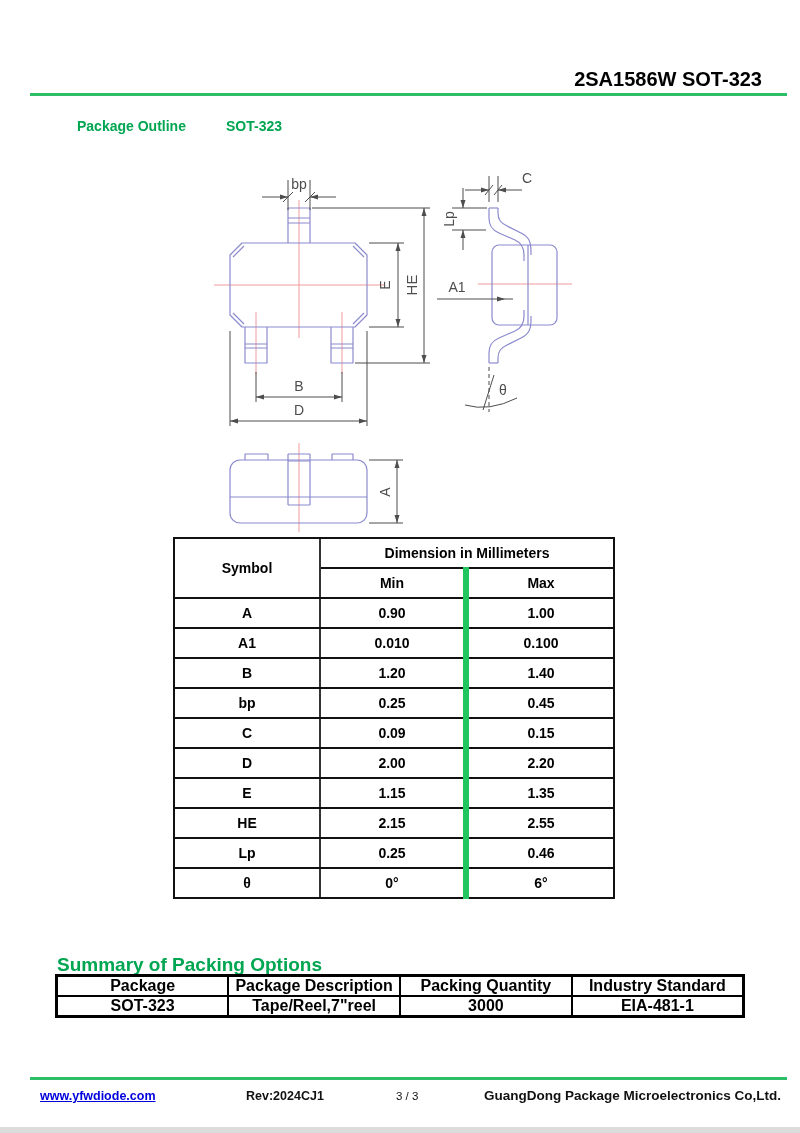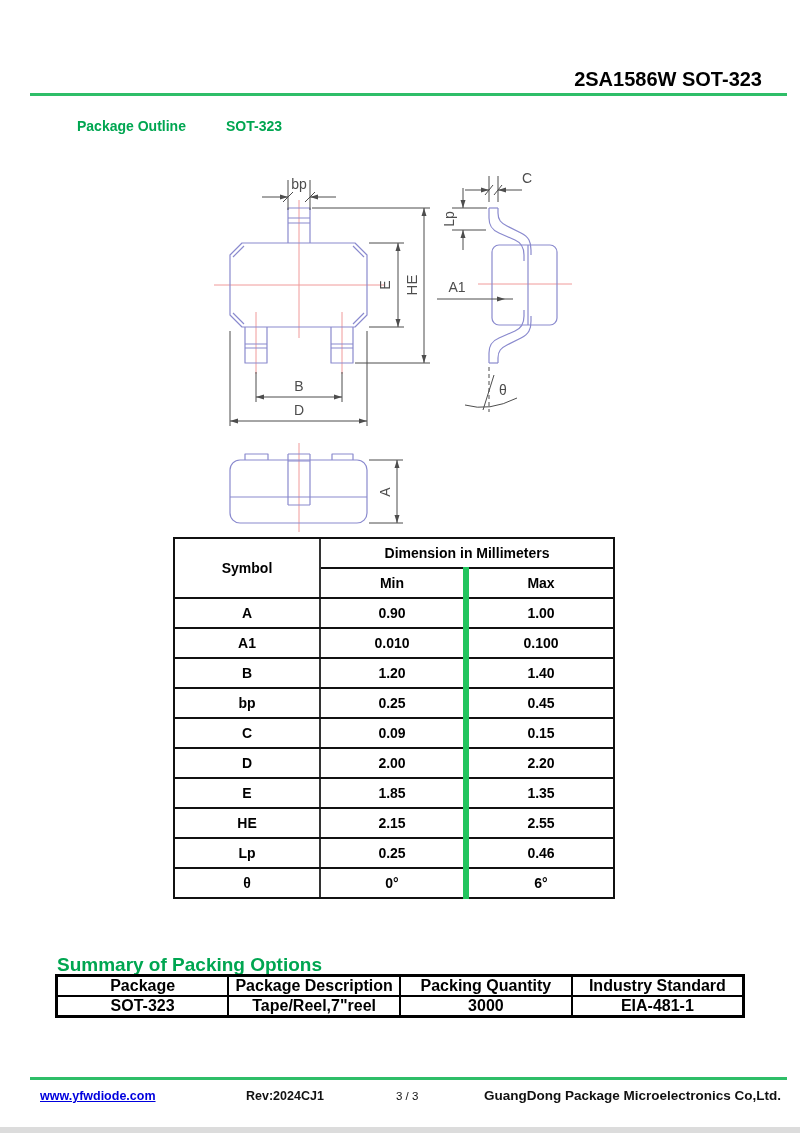--- a/index.html
+++ b/index.html
@@ -200,21 +200,21 @@
           <td class="c-min">0.09</td>
           <td class="c-max">0.15</td>
         </tr>
         <tr>
           <td class="sym">D</td>
           <td class="c-min">2.00</td>
           <td class="c-max">2.20</td>
         </tr>
         <tr>
           <td class="sym">E</td>
-          <td class="c-min">1.85</td>
+          <td class="c-min">1.15</td>
           <td class="c-max">1.35</td>
         </tr>
         <tr>
           <td class="sym">HE</td>
           <td class="c-min">2.15</td>
           <td class="c-max">2.55</td>
         </tr>
         <tr>
           <td class="sym">Lp</td>
           <td class="c-min">0.25</td>

